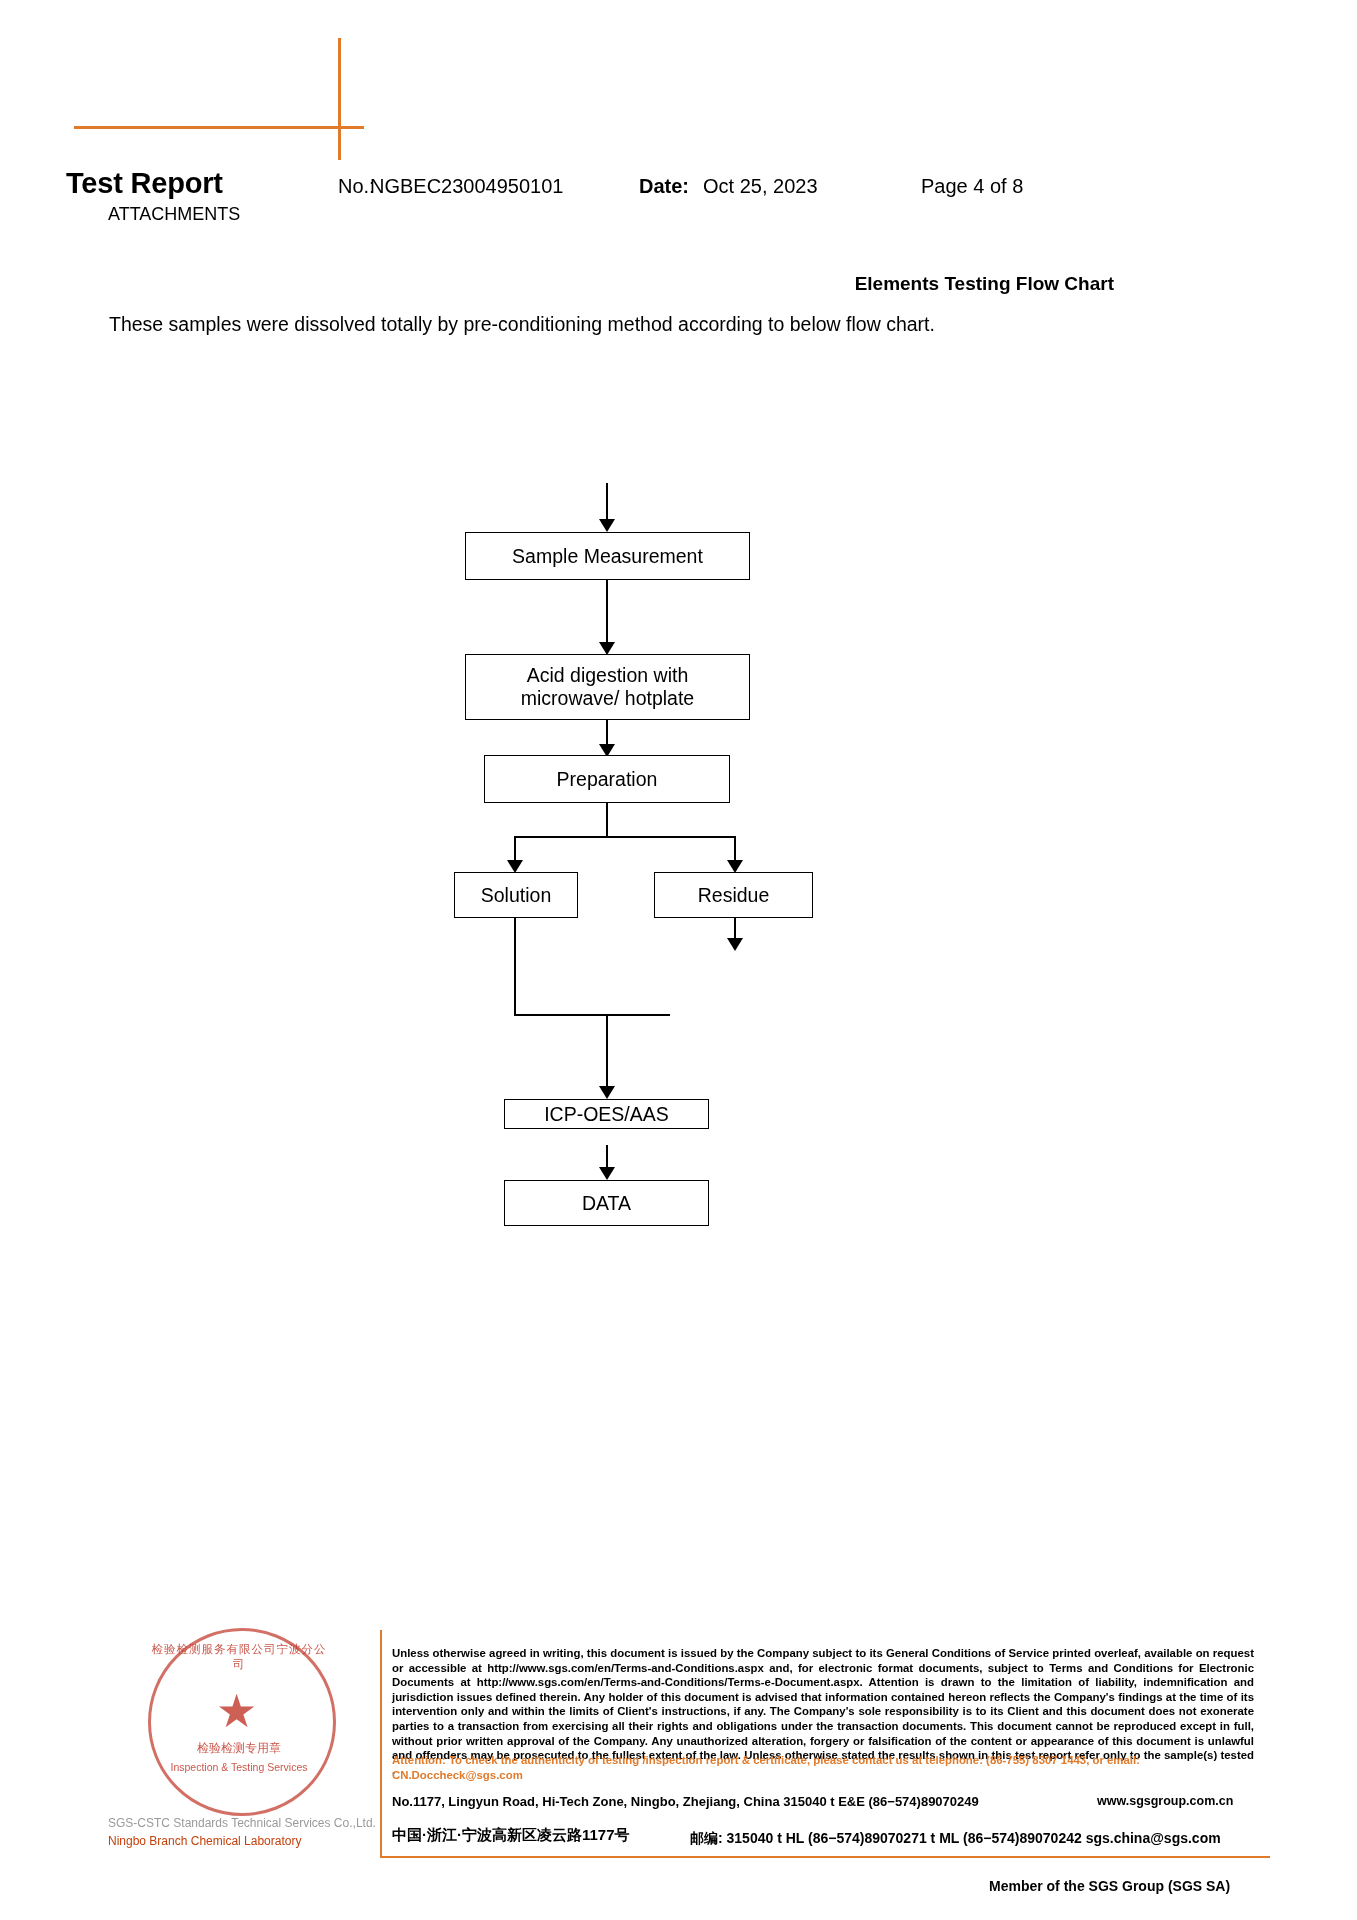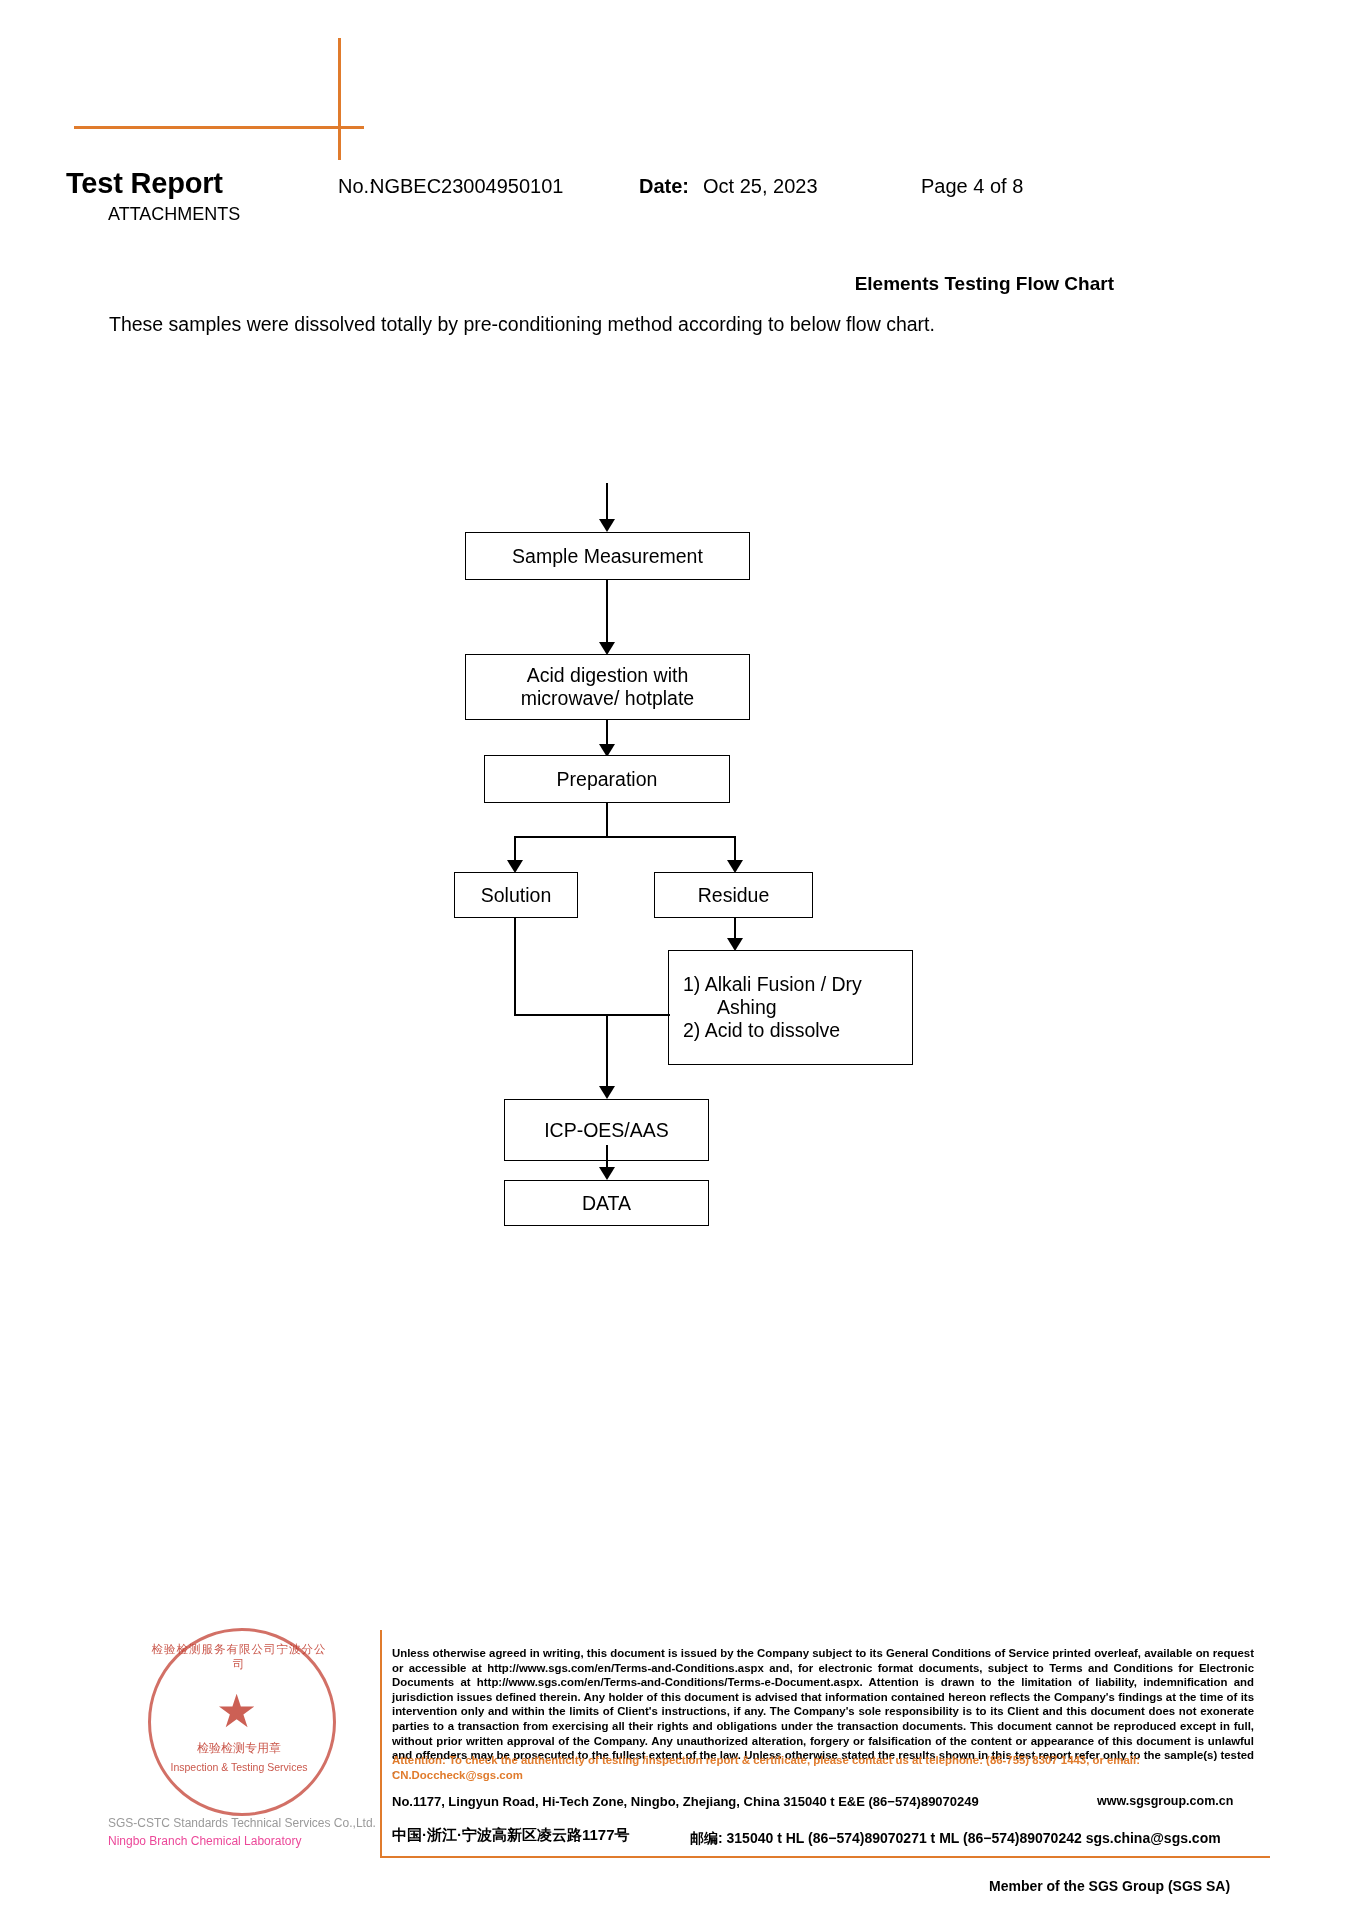--- a/index.html
+++ b/index.html
@@ -224,21 +224,21 @@
     width: 270px;
     font-size: 12px;
     color: #9a9a9a;
   }
   .stamp-label-2 {
     position: absolute;
     left: -40px;
     top: 206px;
     width: 270px;
     font-size: 12px;
-    color: #ec4899;
+    color: #c2410c;
   }
 
   .footer-rule-v {
     position: absolute;
     left: 380px;
     top: 1630px;
     width: 2px;
     height: 228px;
     background: #e07b2c;
   }
@@ -364,34 +364,29 @@
       <span>Solution</span>
     </div>
 
     <div class="node" style="left:654px; top:872px; width:159px; height:46px;">
       <span>Residue</span>
     </div>
 
     <div class="conn vline" style="left:734px; top:918px; height:30px;"></div>
     <div class="arrow-down" style="left:727px; top:938px;"></div>
 
-    <div class="node left-align" style="left:668px; top:950px; width:245px; height:115px; flex-direction:column; align-items:flex-start; justify-content:center;">
-      <span>1) Alkali Fusion / Dry</span>
-      <span style="padding-left:34px;">Ashing</span>
-      <span>2) Acid to dissolve</span>
-    </div>
 
     <div class="conn vline" style="left:514px; top:918px; height:98px;"></div>
 
     <div class="conn hline" style="left:514px; top:1014px; width:156px;"></div>
 
     <div class="conn vline" style="left:606px; top:1014px; height:78px;"></div>
     <div class="arrow-down" style="left:599px; top:1086px;"></div>
 
-    <div class="node" style="left:504px; top:1099px; width:205px; height:62px;">
+    <div class="node" style="left:504px; top:1099px; width:205px; height:30px;">
       <span>ICP-OES/AAS</span>
     </div>
     <div class="conn vline" style="left:606px; top:1145px; height:28px;"></div>
     <div class="arrow-down" style="left:599px; top:1167px;"></div>
 
     <div class="node" style="left:504px; top:1180px; width:205px; height:46px;">
       <span>DATA</span>
     </div>
 
   </div>

